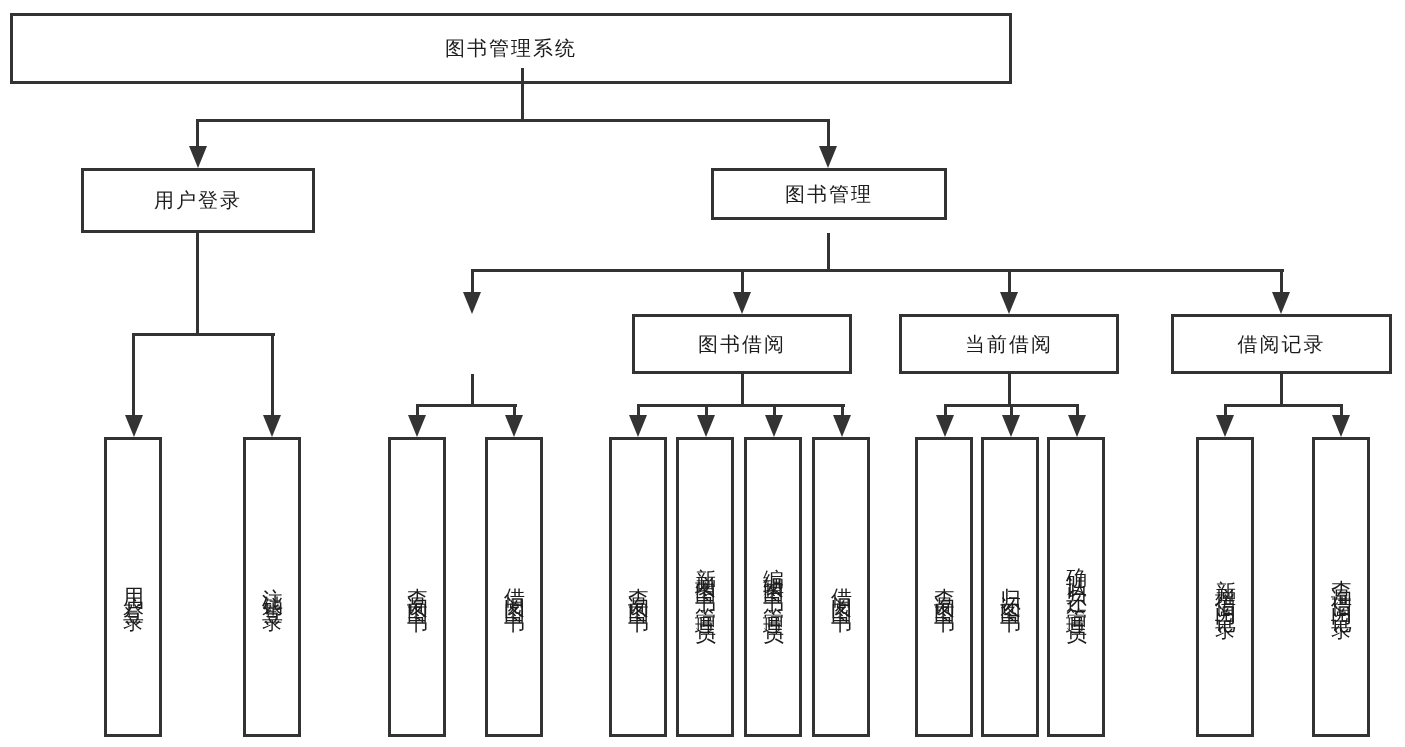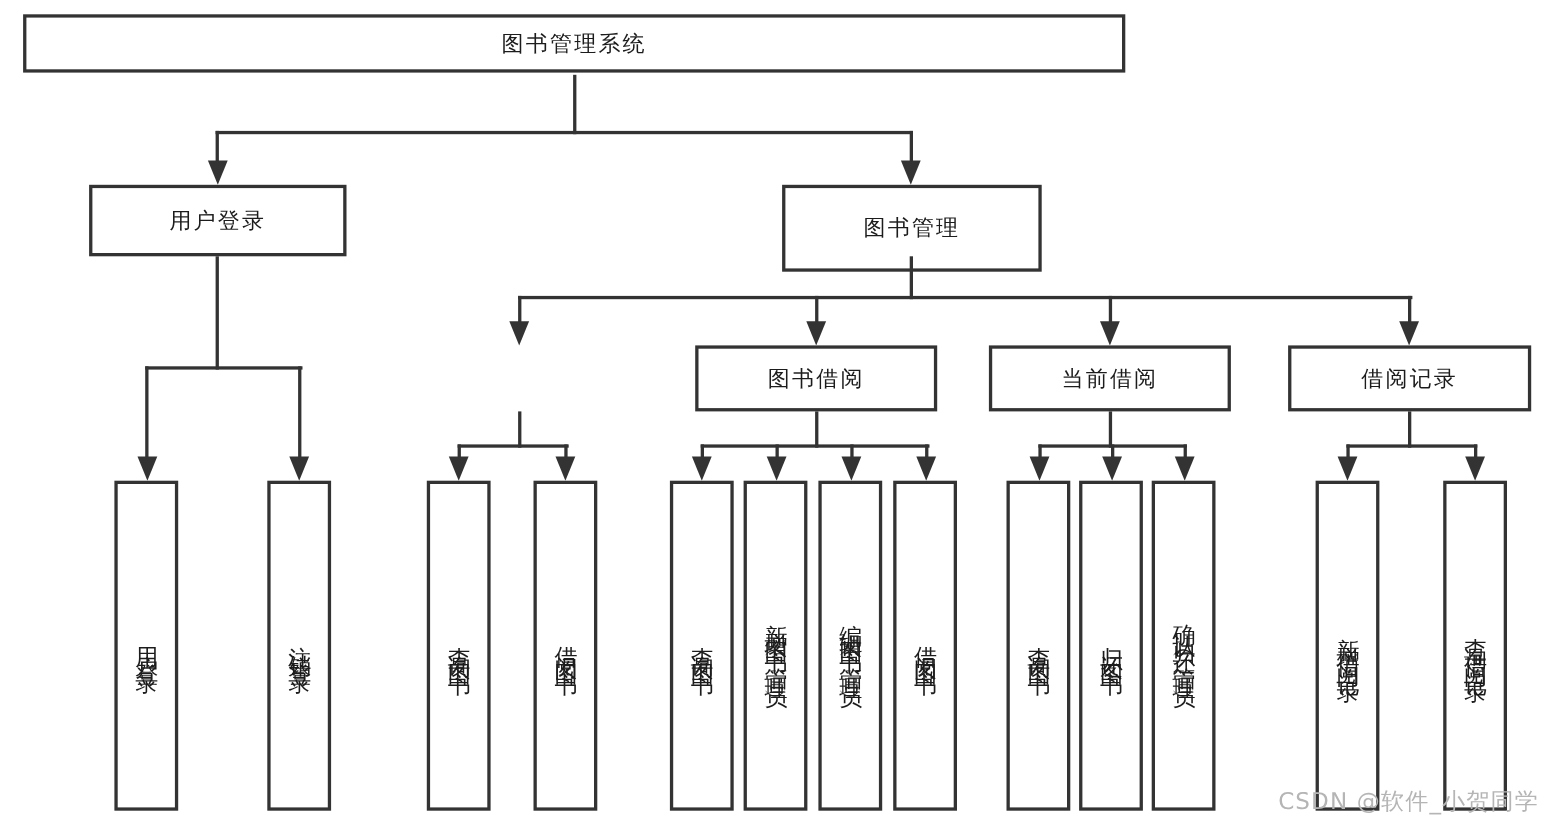--- a/index.html
+++ b/index.html
@@ -53,35 +53,35 @@
     color:var(--watermark-text);
     letter-spacing:1px;
     white-space:nowrap;
   }
 </style>
 </head>
 <body>
 
 <div class="stage">
 
-  <div class="box h" style="left:21px;top:13px;width:1002px;height:53px">
+  <div class="box h" style="left:10px;top:13px;width:1002px;height:71px">
     <span>图书管理系统</span>
   </div>
 
   <div class="vl" style="left:521px;top:68px;height:54px"></div>
   <div class="hl" style="left:196px;top:119px;width:634px"></div>
   <div class="vl" style="left:196px;top:119px;height:29px"></div>
   <div class="arrow" style="left:189px;top:146px"></div>
   <div class="vl" style="left:827px;top:119px;height:29px"></div>
   <div class="arrow" style="left:819px;top:146px"></div>
 
   <div class="box h" style="left:81px;top:168px;width:234px;height:65px">
     <span>用户登录</span>
   </div>
-  <div class="box h" style="left:711px;top:168px;width:236px;height:79px">
+  <div class="box h" style="left:711px;top:168px;width:236px;height:52px">
     <span>图书管理</span>
   </div>
 
   <div class="vl" style="left:196px;top:233px;height:103px"></div>
   <div class="hl" style="left:132px;top:333px;width:143px"></div>
   <div class="vl" style="left:132px;top:333px;height:84px"></div>
   <div class="arrow" style="left:125px;top:415px"></div>
   <div class="vl" style="left:271px;top:333px;height:84px"></div>
   <div class="arrow" style="left:263px;top:415px"></div>
 
@@ -177,15 +177,14 @@
     <span>确认归还（管理员）</span>
   </div>
 
   <div class="box leaf" style="left:1196px;top:437px;width:58px;height:300px">
     <span>新增借阅记录</span>
   </div>
   <div class="box leaf" style="left:1312px;top:437px;width:58px;height:300px">
     <span>查询借阅记录</span>
   </div>
 
-  <div class="watermark">CSDN @软件_小贺同学</div>
 
 </div>
 
 </body></html>

